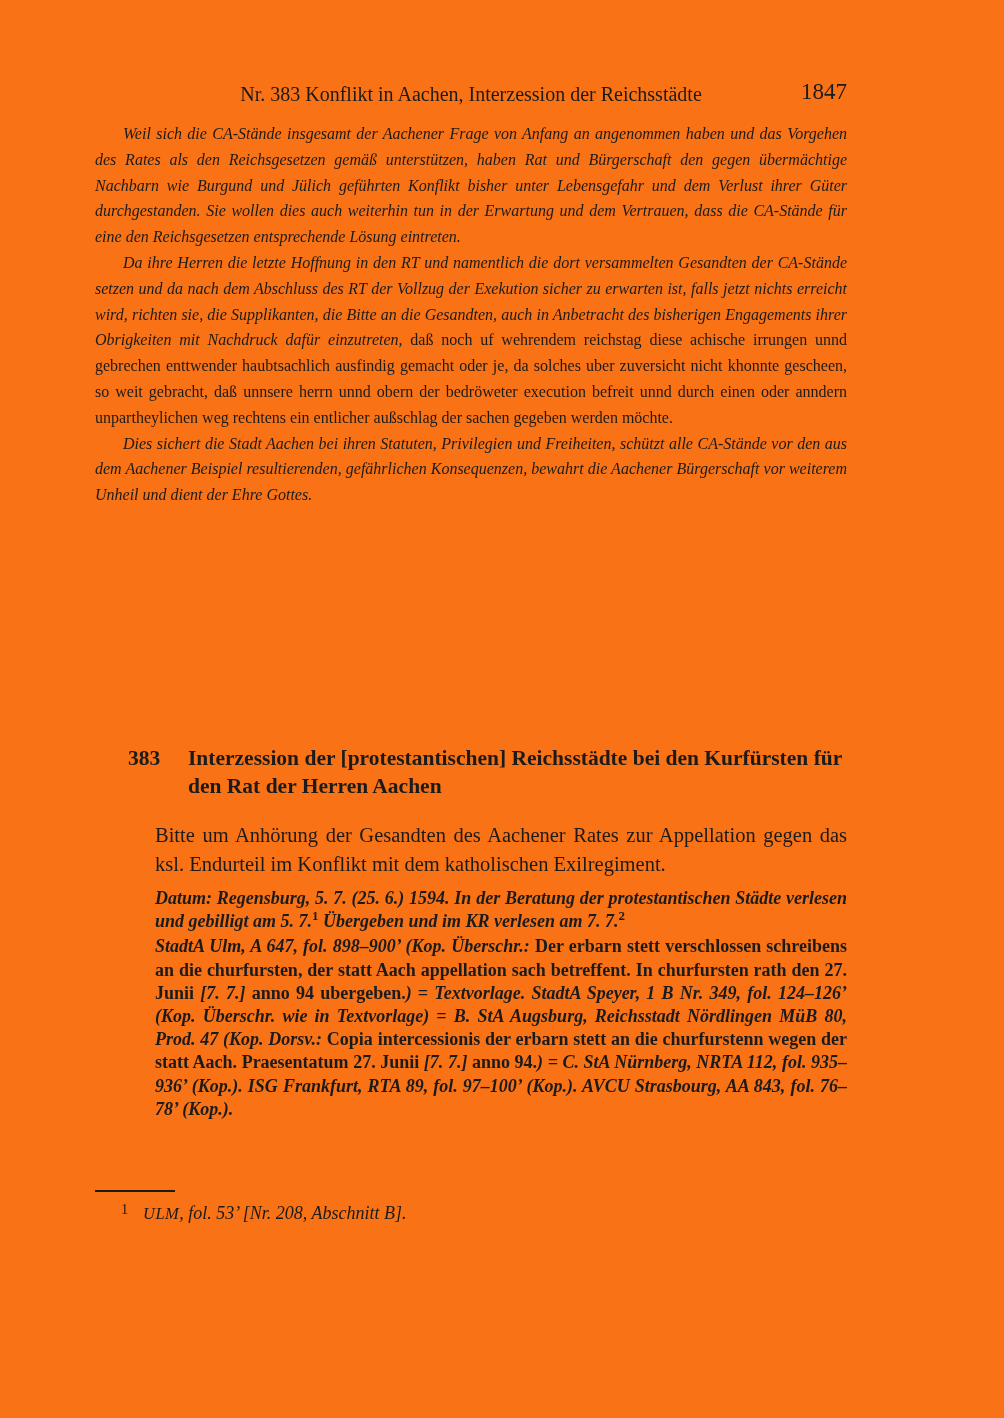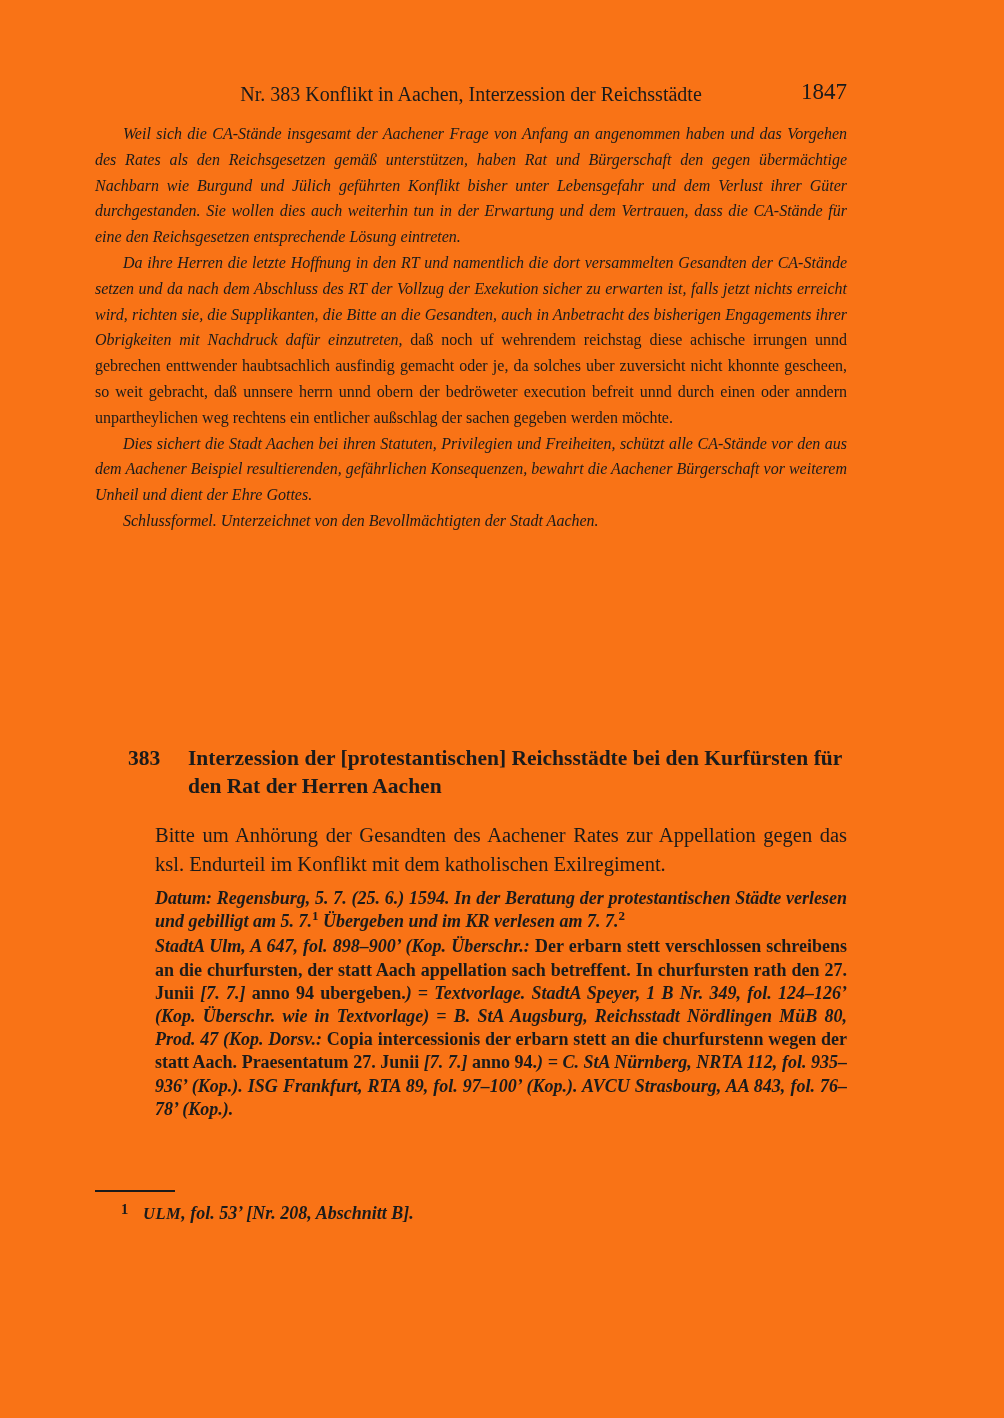--- a/index.html
+++ b/index.html
@@ -100,21 +100,20 @@
     width: 80px;
     height: 0;
     border-top: 2px solid #1b1b1b;
     margin: 0 0 9px 0;
   }
   .footnote {
     font-size: 18px;
     line-height: 25px;
     font-style: italic;
     padding-left: 26px;
-    font-weight: bold;
   }
   .fn-marker {
     display: inline-block;
     width: 22px;
     font-style: normal;
     font-size: 14.5px;
     position: relative;
     top: -5px;
   }
   .fn-siglum {
@@ -129,21 +128,20 @@
 
   <div class="running-header">
     <span class="rh-title">Nr. 383 Konflikt in Aachen, Interzession der Reichsstädte</span>
     <span class="rh-page">1847</span>
   </div>
 
   <div class="summary">
     <p>Weil sich die CA-Stände insgesamt der Aachener Frage von Anfang an angenommen haben und das Vorgehen des Rates als den Reichsgesetzen gemäß unterstützen, haben Rat und Bürgerschaft den gegen übermächtige Nachbarn wie Burgund und Jülich geführten Konflikt bisher unter Lebensgefahr und dem Verlust ihrer Güter durchgestanden. Sie wollen dies auch weiterhin tun in der Erwartung und dem Vertrauen, dass die CA-Stände für eine den Reichsgesetzen entsprechende Lösung eintreten.</p>
     <p><span class="ital">Da ihre Herren die letzte Hoffnung in den RT und namentlich die dort versammelten Gesandten der CA-Stände setzen und da nach dem Abschluss des RT der Vollzug der Exekution sicher zu erwarten ist, falls jetzt nichts erreicht wird, richten sie, die Supplikanten, die Bitte an die Gesandten, auch in Anbetracht des bisherigen Engagements ihrer Obrigkeiten mit Nachdruck dafür einzutreten, </span><span class="roman">daß noch uf wehrendem reichstag diese achische irrungen unnd gebrechen enttwender haubtsachlich ausfindig gemacht oder je, da solches uber zuversicht nicht khonnte gescheen, so weit gebracht, daß unnsere herrn unnd obern der bedröweter execution befreit unnd durch einen oder anndern unpartheylichen weg rechtens ein entlicher außschlag der sachen gegeben werden möchte.</span></p>
     <p>Dies sichert die Stadt Aachen bei ihren Statuten, Privilegien und Freiheiten, schützt alle CA-Stände vor den aus dem Aachener Beispiel resultierenden, gefährlichen Konsequenzen, bewahrt die Aachener Bürgerschaft vor weiterem Unheil und dient der Ehre Gottes.</p>
-    <p>Schlussformel. Unterzeichnet von den Bevollmächtigten der Stadt Aachen.</p>
   </div>
 
   <div class="entry">
     <div class="entry-heading">
       <span class="entry-number">383</span>
       <span class="entry-title">Interzession der [protestantischen] Reichsstädte bei den Kurfürsten für den Rat der Herren Aachen</span>
     </div>
 
     <p class="subtitle">Bitte um Anhörung der Gesandten des Aachener Rates zur Appellation gegen das ksl. Endurteil im Konflikt mit dem katholischen Exilregiment.</p>
 

